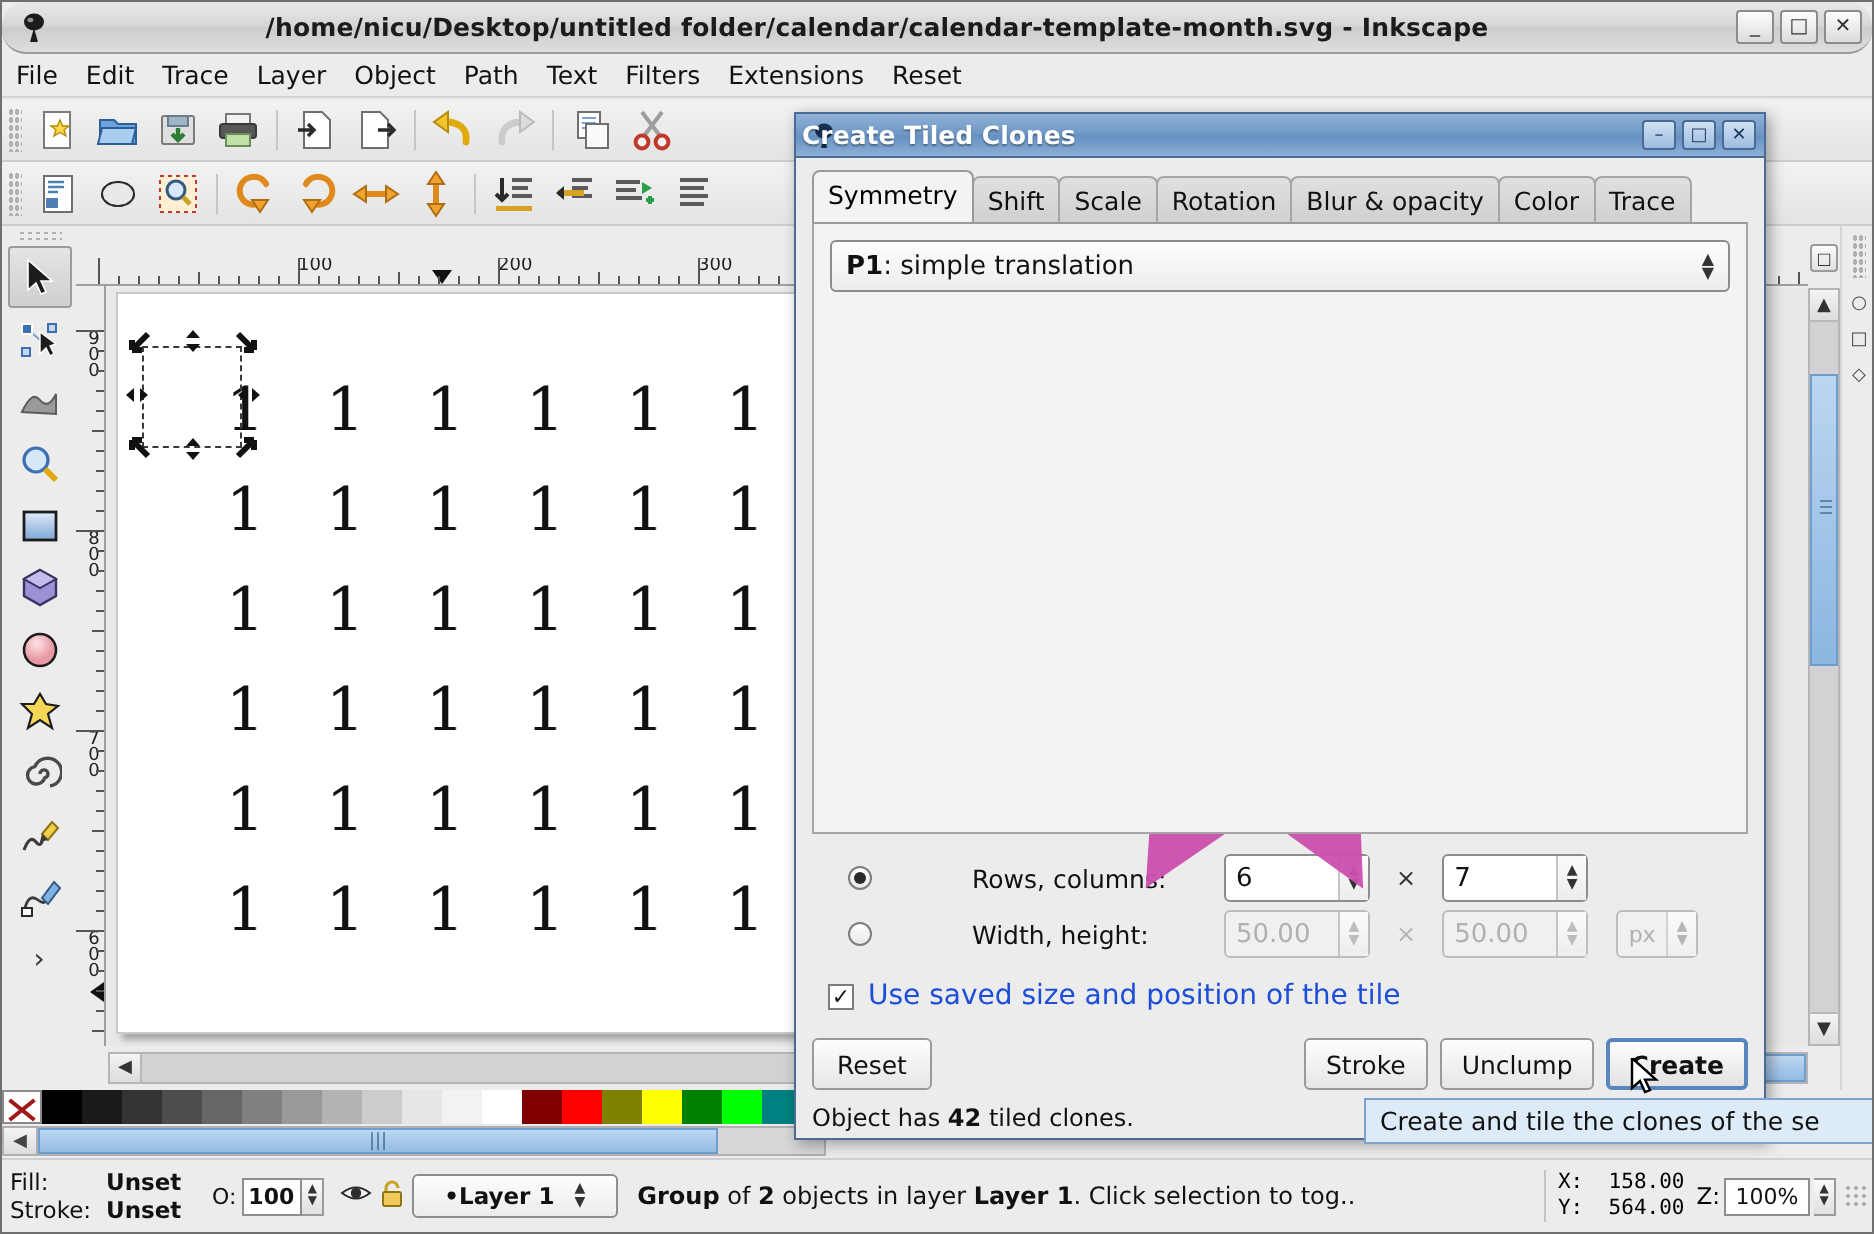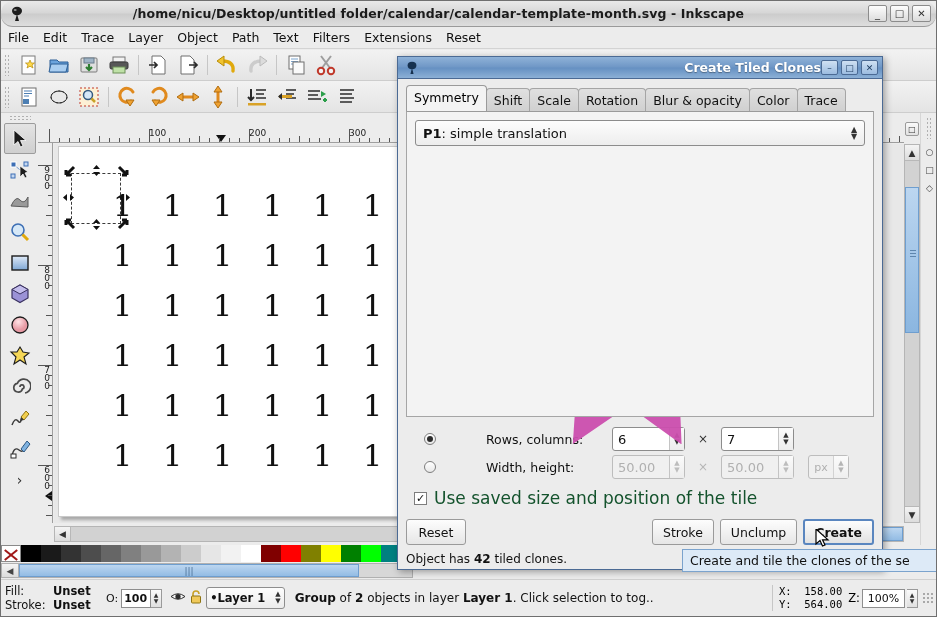--- a/index.html
+++ b/index.html
@@ -262,21 +262,21 @@
   .spin-v {
     display:flex;flex-direction:column;justify-content:center;
     width:11px;height:19px;border:1px solid #9a9a9a;border-left:none;
     background:linear-gradient(to bottom,#fafafa,#e0e0e0);
     align-items:center;
   }
   .spin-v span{font-size:6px;line-height:6px;color:#333;}
   .layer-grp { display:flex; align-items:center; gap:4px; margin-left:8px; }
   .layer-sel {
     display:flex;align-items:center;height:22px;border:1px solid #8e8e8e;border-radius:3px;
-    background:linear-gradient(to bottom,#fdfdfd,#ececec); padding:0 3px; gap:10px;
+    background:linear-gradient(to bottom,#fdfdfd,#ececec); padding:0 15px; gap:10px;
   }
   .layer-sel .nm{font-weight:bold;font-size:11.5px;color:#111;}
   .statusmsg { margin-left:10px; font-size:12px; color:#111; white-space:nowrap; overflow:hidden; }
   .statusmsg b { font-weight:bold; }
   .coords {
     margin-left:auto; display:flex; align-items:center; gap:4px;
     font-family:"DejaVu Sans Mono","Liberation Mono",monospace; font-size:10.5px;
     border-left:1px solid #c6c6c6; padding-left:6px;
   }
   .coords .cc { line-height:13px; }
@@ -298,21 +298,21 @@
     border: 1px solid #4b6a94;
     box-shadow: 2px 2px 7px rgba(0,0,0,0.35);
   }
   #dlg-title {
     height: 22px;
     background: linear-gradient(to bottom,#8fb2d8 0%,#6f97c6 48%,#6590c2 52%,#8cb0d6 100%);
     display:flex; align-items:center; border-bottom:1px solid #4b6a94;
   }
   #dlg-title .dglyph { width:22px; display:flex; align-items:center; justify-content:center; margin-left:3px;}
   #dlg-title .dt {
-    flex:1; text-align:right; font-weight:bold; font-size:12.5px; color:#fff;
+    flex:1; text-align:left; font-weight:bold; font-size:12.5px; color:#fff;
     text-shadow: 0 1px 1px rgba(0,0,0,0.35); margin-left:-22px;
   }
   #dlg-title .dbtns { display:flex; gap:3px; margin-right:4px; }
   .dbtn {
     width:17px;height:15px;border:1px solid #4b6a94;border-radius:2px;
     background: linear-gradient(to bottom,#cfe0f2,#9cbce0);
     display:flex;align-items:center;justify-content:center;font-size:9px;color:#1b3a5e;
   }
   #dlg-body { padding: 6px 8px 4px 8px; height: 491px; display:flex; flex-direction:column; }
   #tabs { display:flex; align-items:flex-end; height:26px; }
@@ -376,21 +376,21 @@
     display:flex;flex-direction:column;align-items:center;justify-content:center;
     background:linear-gradient(to bottom,#fbfbfb,#efefef);
   }
   .unit .usp span{font-size:7px;line-height:7px;color:#b5b5b5;}
   .chk-row { display:flex; align-items:center; gap:7px; height:26px; margin-top:4px; }
   .chkbox {
     width:13px;height:13px;border:1px solid #7d7d7d;background:#fff;
     display:flex;align-items:center;justify-content:center;margin-left:8px;
     font-size:11px;color:#111; line-height:1;
   }
-  .chk-label{font-size:17px;color:#14532d;}
+  .chk-label{font-size:14px;color:#1d4ed8;}
   .btn-row{display:flex;align-items:center;margin-top:8px;}
   .btn {
     height:26px; min-width:60px; padding:0 10px;
     border:1px solid #9a9a9a; border-radius:3px;
     background: linear-gradient(to bottom,#fdfdfd,#e6e6e6);
     display:flex;align-items:center;justify-content:center;
     font-size:12.5px; color:#111;
   }
   .btn.default {
     border:2px solid #5a86bf; font-weight:bold;

